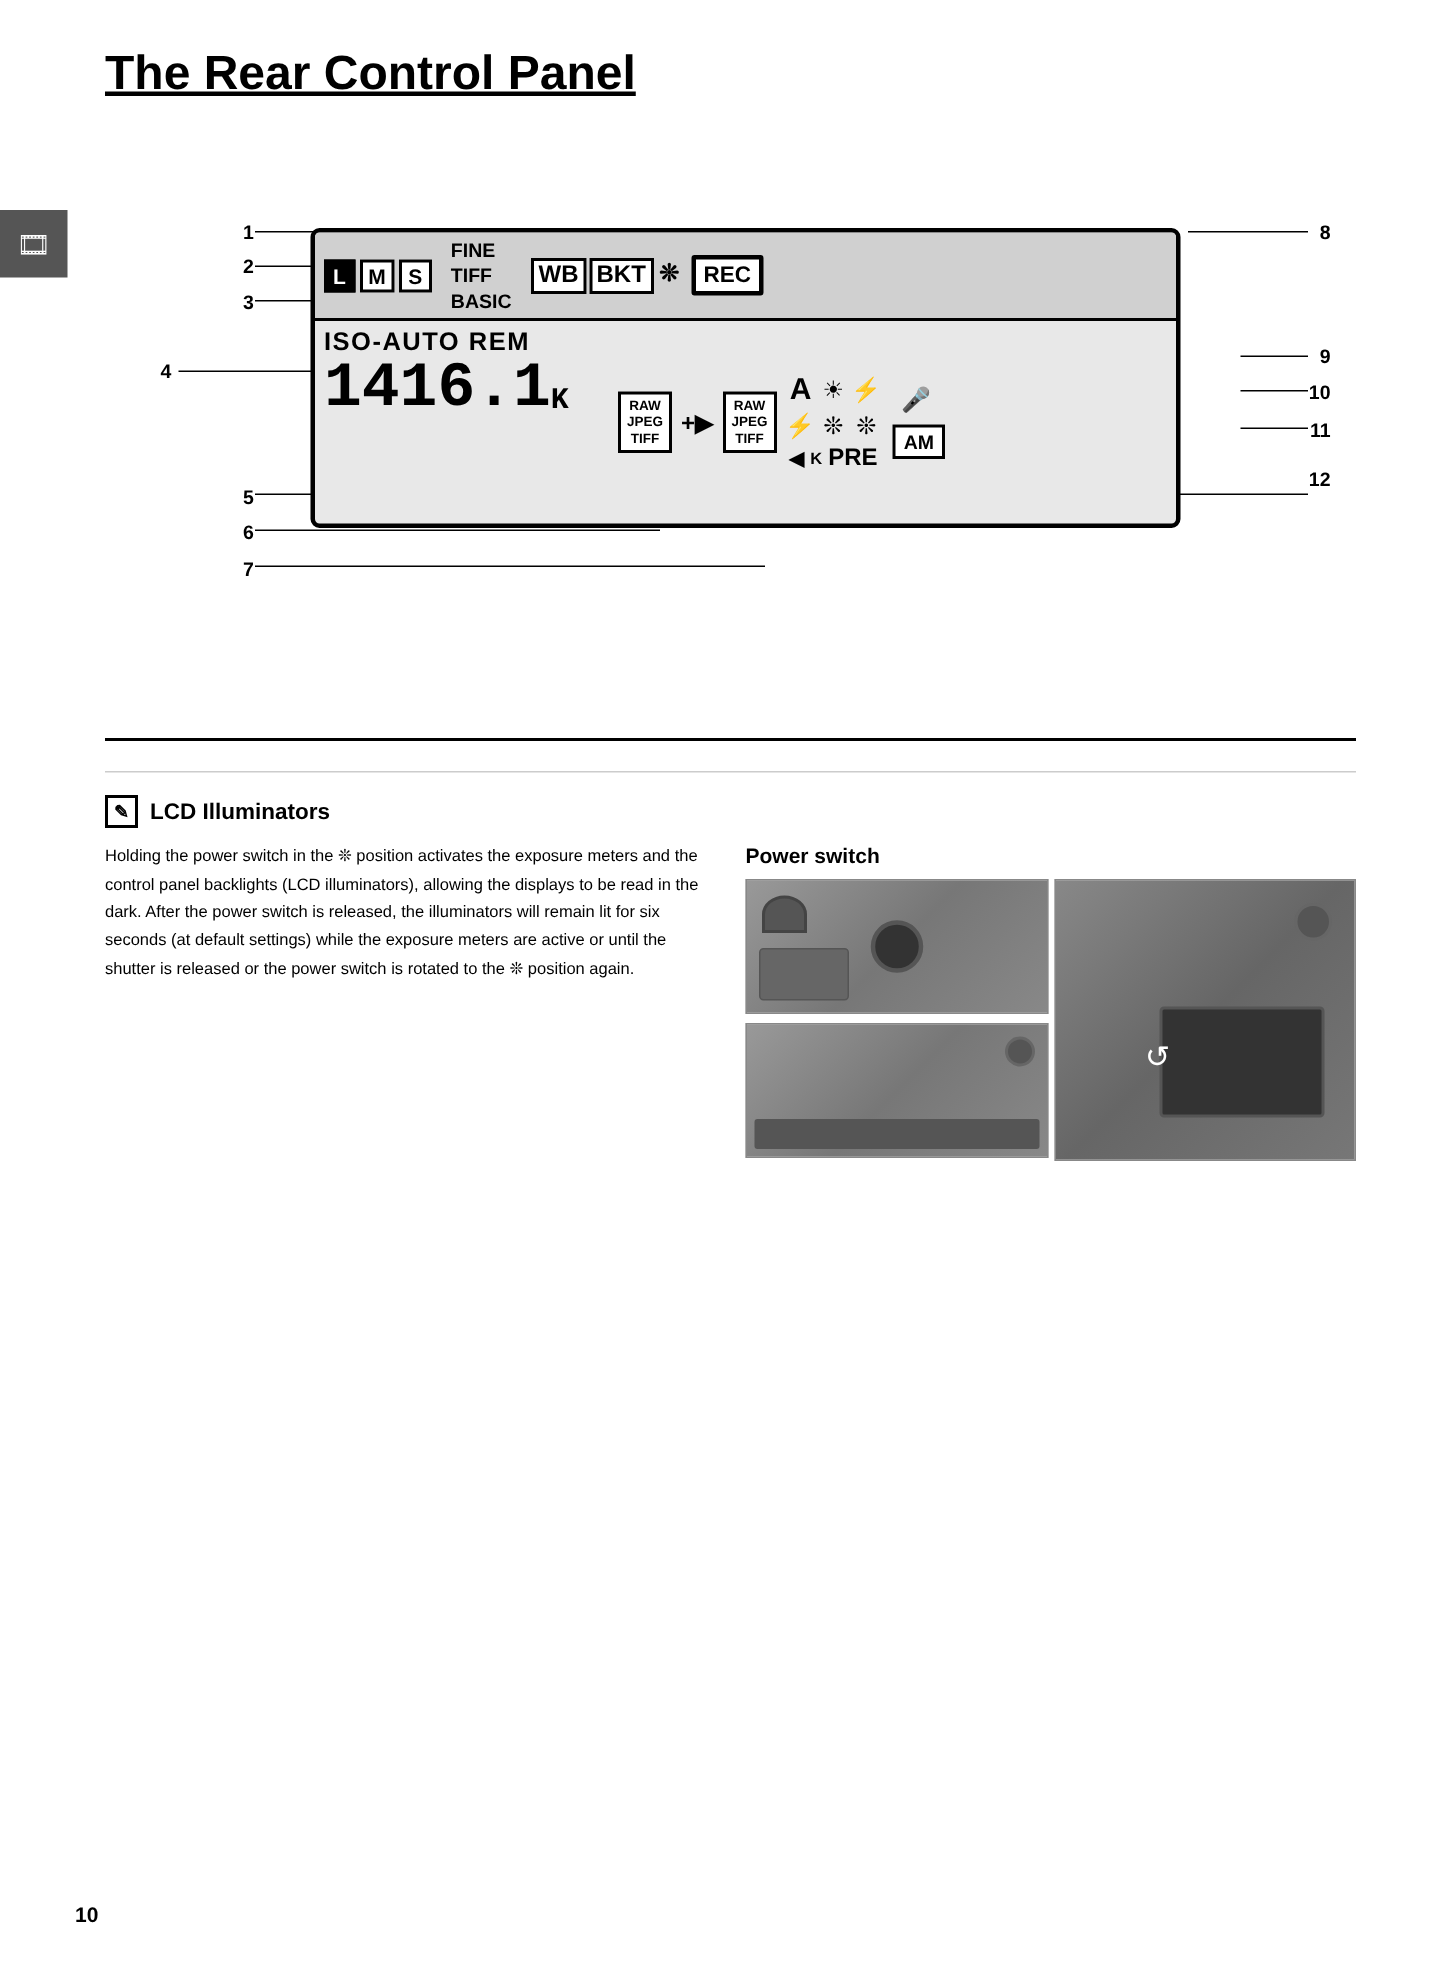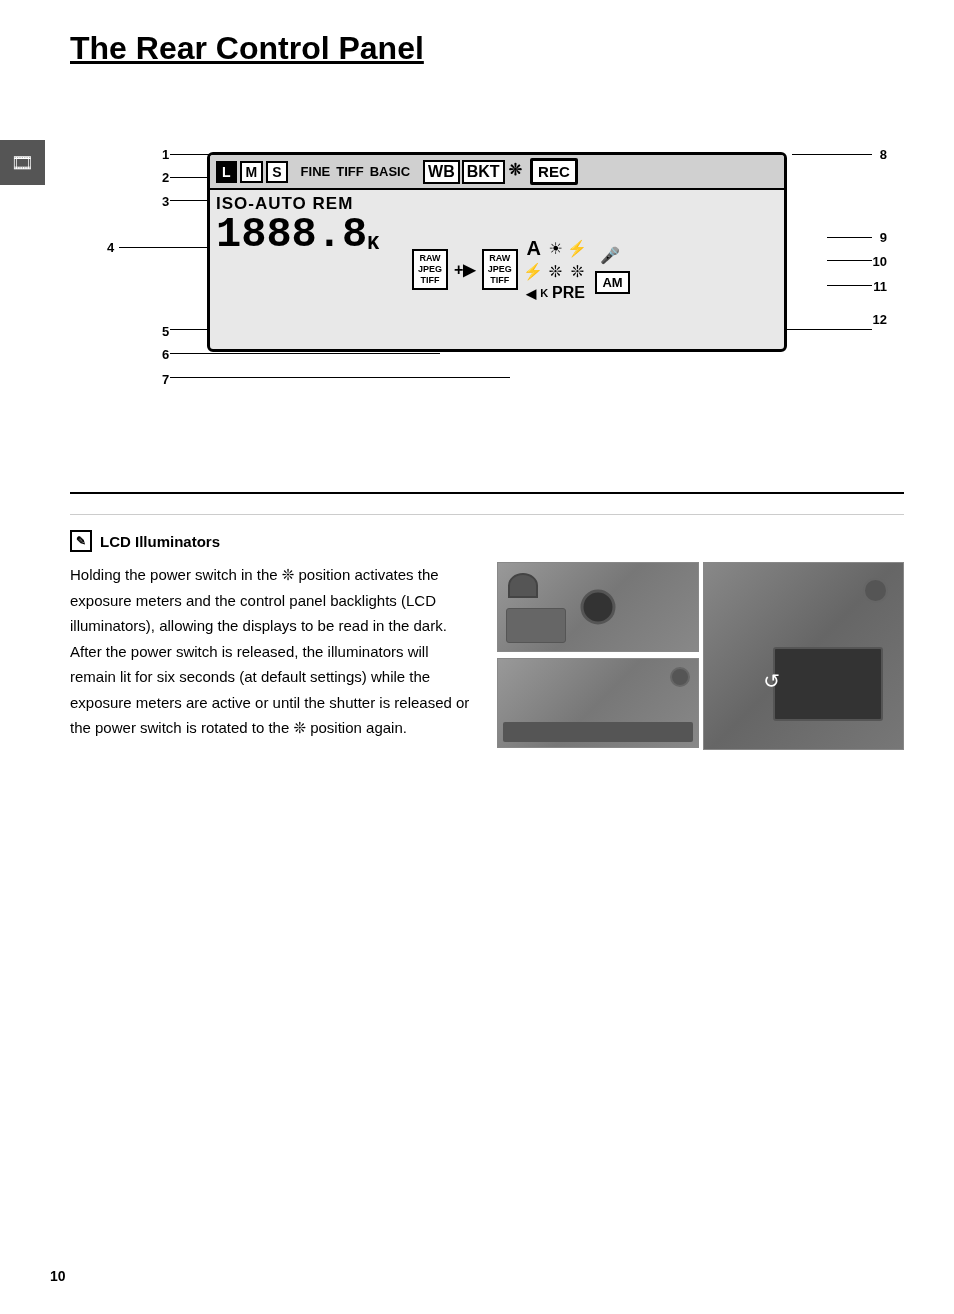--- a/index.html
+++ b/index.html
@@ -89,20 +89,21 @@
       background: #000;
       color: #fff;
     }
 
     .quality-labels {
       display: flex;
       gap: 0px;
       margin: 0 4px;
       font-size: 13px;
       font-weight: bold;
+      flex-direction: column;
     }
     .quality-label {
       padding: 1px 3px;
     }
 
     .wb-bkt-area {
       display: flex;
       gap: 2px;
       margin-left: 4px;
     }
@@ -266,21 +267,21 @@
     }
 
     .note-content-grid {
       display: grid;
       grid-template-columns: 1fr 1fr;
       gap: 20px;
       align-items: start;
     }
 
     .note-text {
-      font-size: 15px;
+      font-size: 11px;
       line-height: 1.7;
     }
 
     .power-switch-section {
       display: flex;
       flex-direction: column;
     }
     .power-switch-label {
       font-weight: bold;
       font-size: 14px;
@@ -411,21 +412,21 @@
         <span style="font-size:16px; margin-left:2px;">❊</span>
       </div>
       <div class="rec-box">REC</div>
     </div>
 
     <div class="lcd-main-row">
 
       <div class="iso-rem-section">
         <div class="iso-rem-label">ISO-AUTO  REM</div>
         <div class="big-digits">
-          <span>1888.8</span>
+          <span>1416.1</span>
             <span class="digit-k">K</span>
         </div>
       </div>
 
       <div class="raw-tiff-section">
         <div class="raw-tiff-box">
           RAW<br>JPEG<br>TIFF
         </div>
       </div>
       <div style="display:flex;align-items:center;font-size:16px;font-weight:bold;">+▶</div>
@@ -467,20 +468,21 @@
     <div class="note-icon">
       <span>✎</span>
     </div>
     <span>LCD Illuminators</span>
   </div>
 
   <div class="note-content-grid">
     <div class="note-text">Holding the power switch in the ❊ position activates the exposure meters and the control panel backlights (LCD illuminators), allowing the displays to be read in the dark.  After the power switch is released, the illuminators will remain lit for six seconds (at default settings) while the exposure meters are active or until the shutter is released or the power switch is rotated to the ❊ position again.</div>
 
     <div class="power-switch-section">
+      <div class="power-switch-label">Power switch</div>
       <div class="power-switch-images">
 
         <div class="mock-camera-img">
           <div class="camera-shape">
             <div style="position:absolute;top:10px;left:10px;width:30px;height:25px;background:#555;border-radius:50% 50% 0 0;border:2px solid #444;"></div>
             <div style="position:absolute;bottom:8px;left:8px;width:60px;height:35px;background:#666;border-radius:3px;border:1px solid #555;"></div>
             <div style="position:absolute;top:50%;left:50%;transform:translate(-50%,-50%);width:35px;height:35px;border-radius:50%;background:#333;border:3px solid #555;"></div>
           </div>
         </div>
 

